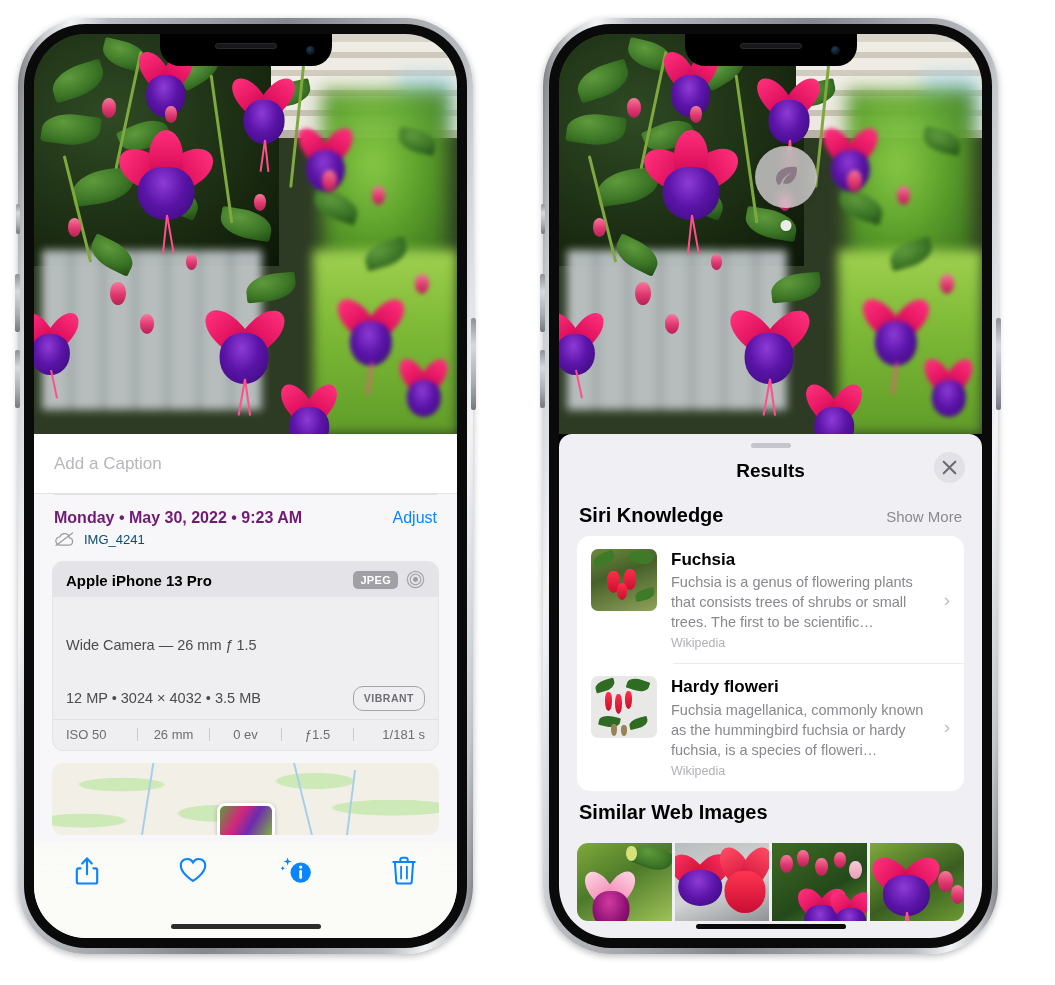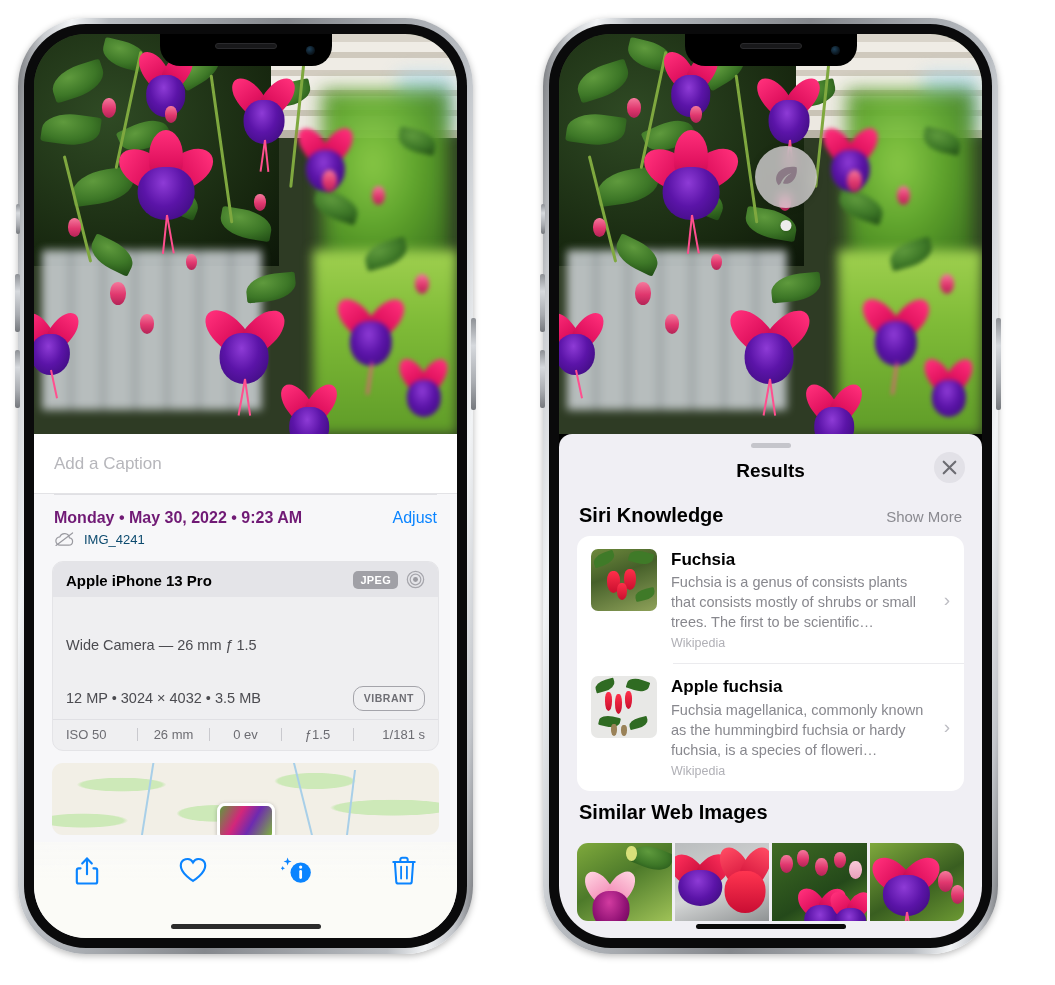--- a/index.html
+++ b/index.html
@@ -669,40 +669,40 @@
             <div class="kthumb t1">
               <div class="mini-lf" style="left:2px;top:4px;width:22px;height:12px;transform:rotate(-20deg)"></div>
               <div class="mini-lf" style="left:38px;top:2px;width:24px;height:13px;transform:rotate(16deg)"></div>
               <div class="mini-lf" style="left:44px;top:40px;width:20px;height:11px;transform:rotate(-12deg)"></div>
               <div class="mini-fl" style="left:16px;top:22px;width:13px;height:22px"></div>
               <div class="mini-fl" style="left:33px;top:20px;width:12px;height:21px"></div>
               <div class="mini-fl" style="left:26px;top:34px;width:10px;height:17px"></div>
             </div>
             <div class="kbody">
               <div class="ktitle">Fuchsia</div>
-              <div class="kdesc">Fuchsia is a genus of consists plants that consists mostly of shrubs or small trees. The first to be scientific…</div>
+              <div class="kdesc">Fuchsia is a genus of flowering plants that consists trees of shrubs or small trees. The first to be scientific…</div>
               <div class="ksrc">Wikipedia</div>
             </div>
             <div class="kchev">›</div>
           </div>
 
           <div class="krow">
             <div class="kthumb t2">
               <div class="mini-lf" style="left:4px;top:4px;width:20px;height:11px;transform:rotate(-16deg);background:#2f6b22"></div>
               <div class="mini-lf" style="left:36px;top:3px;width:22px;height:12px;transform:rotate(18deg);background:#2f6b22"></div>
               <div class="mini-lf" style="left:8px;top:40px;width:21px;height:11px;transform:rotate(12deg);background:#2f6b22"></div>
               <div class="mini-lf" style="left:38px;top:42px;width:19px;height:10px;transform:rotate(-14deg);background:#2f6b22"></div>
               <div class="mini-fl" style="left:14px;top:16px;width:7px;height:19px"></div>
               <div class="mini-fl" style="left:24px;top:18px;width:7px;height:20px"></div>
               <div class="mini-fl" style="left:34px;top:15px;width:7px;height:18px"></div>
               <div class="mini-fl" style="left:20px;top:48px;width:6px;height:12px;background:#9a8258"></div>
               <div class="mini-fl" style="left:30px;top:49px;width:6px;height:11px;background:#9a8258"></div>
             </div>
             <div class="kbody">
-              <div class="ktitle">Apple fuchsia</div>
+              <div class="ktitle">Hardy floweri</div>
               <div class="kdesc">Fuchsia magellanica, commonly known as the hummingbird fuchsia or hardy fuchsia, is a species of floweri…</div>
               <div class="ksrc">Wikipedia</div>
             </div>
             <div class="kchev">›</div>
           </div>
 
         </div>
 
         <div class="sec-head" style="">
           <div class="sec-title">Similar Web Images</div>

